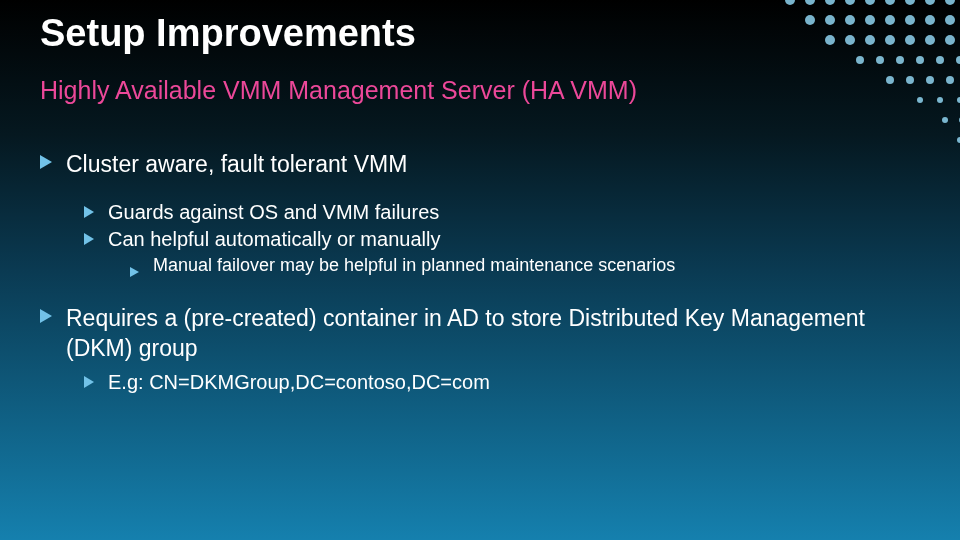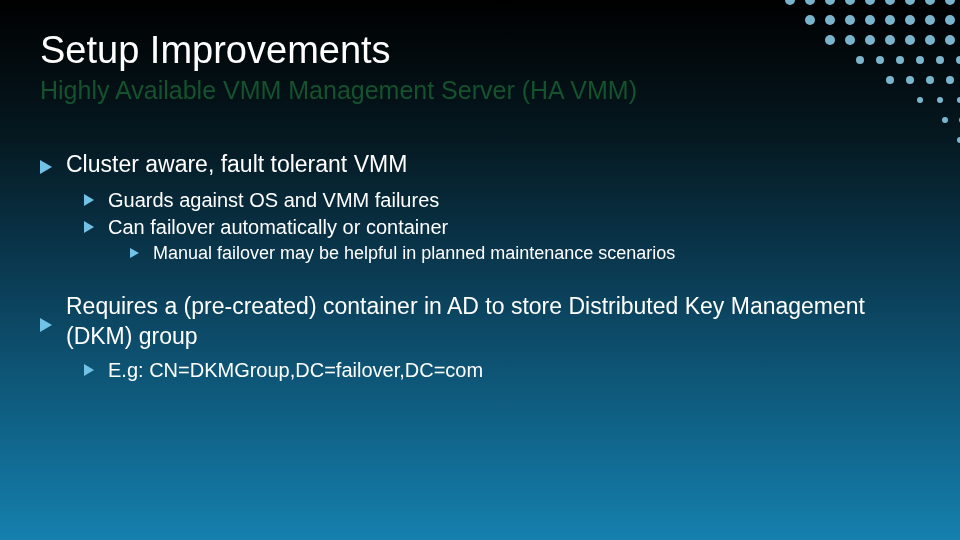--- a/index.html
+++ b/index.html
@@ -16,52 +16,52 @@
     position: absolute;
     top: -10px;
     right: -10px;
     width: 200px;
     height: 200px;
     pointer-events: none;
   }
   .dot-pattern svg { width: 100%; height: 100%; }
   .slide-title {
     position: absolute;
-    top: 29px;
+    top: 12px;
     left: 40px;
     font-size: 38px;
-    font-weight: 400;
+    font-weight: 700;
     color: #ffffff;
   }
   .slide-subtitle {
     position: absolute;
     top: 76px;
     left: 40px;
     font-size: 25px;
     font-weight: 400;
-    color: #14532d;
+    color: #ec4899;
     text-align: right;
   }
   .content {
     position: absolute;
     top: 150px;
     left: 40px;
     right: 40px;
   }
   .bullet-row {
     display: flex;
     align-items: flex-start;
     gap: 14px;
     margin-bottom: 6px;
   }
-  .level-1 { margin-left: 0; align-items: center; }
+  .level-1 { margin-left: 0; }
   .level-2 { margin-left: 44px; margin-bottom: 2px; }
-  .level-3 { margin-left: 90px; margin-bottom: 12px; }
+  .level-3 { margin-left: 90px; margin-bottom: 12px; align-items: flex-end; }
   .level-1.gap-before { margin-top: 27px; }
-  .level-2.gap-before { margin-top: 8px; }
+  .level-2.gap-before { margin-top: 20px; }
   .tri {
     flex-shrink: 0;
     width: 0;
     height: 0;
     border-top: 7px solid transparent;
     border-bottom: 7px solid transparent;
     margin-top: 5px;
   }
   .level-1 .tri { border-left: 12px solid #72c2e8; }
   .level-2 .tri { border-top-width: 6px; border-bottom-width: 6px; border-left: 10px solid #72c2e8; margin-top: 6px; }
@@ -128,27 +128,27 @@
     <div class="bullet-row level-1">
       <div class="tri"></div>
       <div class="text">Cluster aware, fault tolerant VMM</div>
     </div>
     <div class="bullet-row level-2 gap-before">
       <div class="tri"></div>
       <div class="text">Guards against OS and VMM failures</div>
     </div>
     <div class="bullet-row level-2">
       <div class="tri"></div>
-      <div class="text">Can failover automatically or container</div>
+      <div class="text">Can helpful automatically or manually</div>
     </div>
     <div class="bullet-row level-3">
       <div class="tri"></div>
       <div class="text">Manual failover may be helpful in planned maintenance scenarios</div>
     </div>
     <div class="bullet-row level-1 gap-before">
       <div class="tri"></div>
       <div class="text">Requires a (pre-created) container in AD to store Distributed Key Management (DKM) group</div>
     </div>
     <div class="bullet-row level-2">
       <div class="tri"></div>
-      <div class="text">E.g: CN=DKMGroup,DC=failover,DC=com</div>
+      <div class="text">E.g: CN=DKMGroup,DC=contoso,DC=com</div>
     </div>
   </div>
 
 </body></html>

